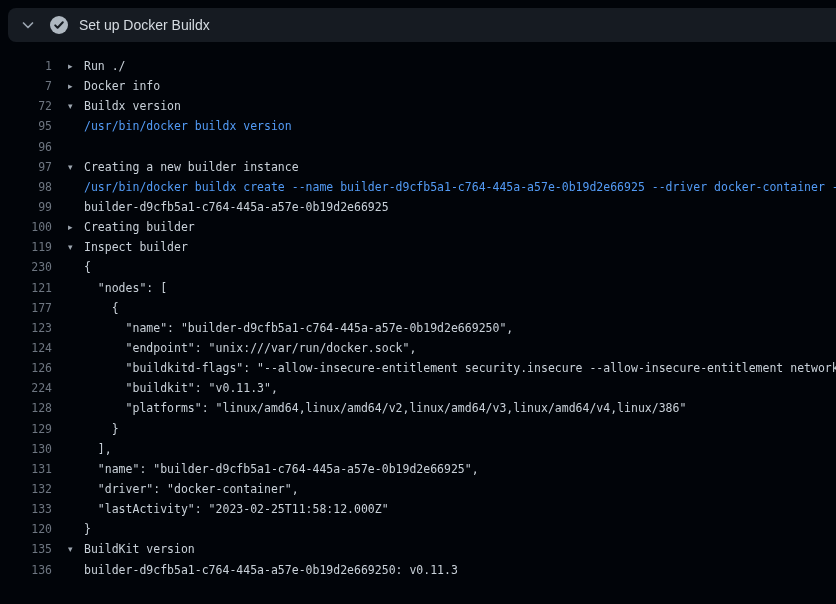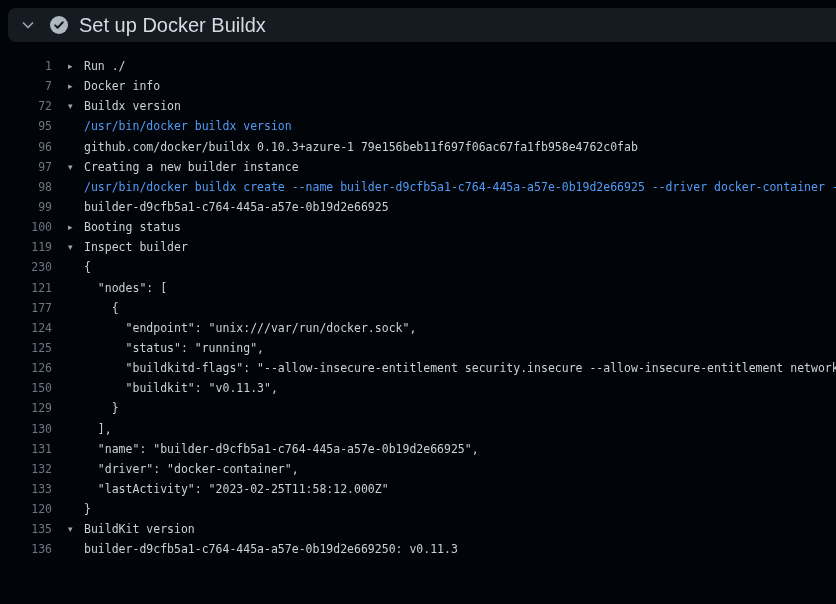--- a/index.html
+++ b/index.html
@@ -21,21 +21,21 @@
   }
   .chevron-btn {
     width: 16px; height: 16px; margin-left: 12px;
     display: flex; align-items: center; justify-content: center;
     color: var(--icon-gray, #9aa4af);
   }
   .status-icon { margin-left: 14px; width: 18px; height: 18px; display: flex; }
   .step-title {
     margin-left: 11px;
     font-family: "Liberation Sans", "DejaVu Sans", sans-serif;
-    font-size: 20px; font-weight: 500;
+    font-size: 14px; font-weight: 500;
     color: var(--title, #d5dbe1);
   }
 
   
   .log {
     position: absolute; left: 0; top: 56px; right: 0;
     font-size: 11.5px;
   }
   .row {
     display: flex; align-items: center;
@@ -78,33 +78,34 @@
       </svg>
     </span>
     <span class="step-title">Set up Docker Buildx</span>
   </div>
 
   <div class="log" id="log">
       <div class="row group"><span class="num">1</span><span class="body"><span class="arrow">▸</span><span class="text">Run ./</span></span></div>
       <div class="row group"><span class="num">7</span><span class="body"><span class="arrow">▸</span><span class="text">Docker info</span></span></div>
       <div class="row group"><span class="num">72</span><span class="body"><span class="arrow">▾</span><span class="text">Buildx version</span></span></div>
       <div class="row command"><span class="num">95</span><span class="body"><span class="arrow"></span><span class="text">/usr/bin/docker buildx version</span></span></div>
-      <div class="row output"><span class="num">96</span><span class="body"><span class="arrow"></span><span class="text">github.com/docker/buildx 0.10.3+azure-1 79e156beb11f697f06ac67fa1fb958e4762c0fab</span></span></div>
+      <div class="row output"><span class="num">96</span></div>
       <div class="row group"><span class="num">97</span><span class="body"><span class="arrow">▾</span><span class="text">Creating a new builder instance</span></span></div>
       <div class="row command"><span class="num">98</span><span class="body"><span class="arrow"></span><span class="text">/usr/bin/docker buildx create --name builder-d9cfb5a1-c764-445a-a57e-0b19d2e66925 --driver docker-container --buildkitd-flags</span></span></div>
       <div class="row output"><span class="num">99</span><span class="body"><span class="arrow"></span><span class="text">builder-d9cfb5a1-c764-445a-a57e-0b19d2e66925</span></span></div>
-      <div class="row group"><span class="num">100</span><span class="body"><span class="arrow">▸</span><span class="text">Booting status</span></span></div>
+      <div class="row group"><span class="num">100</span><span class="body"><span class="arrow">▸</span><span class="text">Creating builder</span></span></div>
       <div class="row group"><span class="num">119</span><span class="body"><span class="arrow">▾</span><span class="text">Inspect builder</span></span></div>
       <div class="row output"><span class="num">230</span><span class="body"><span class="arrow"></span><span class="text">{</span></span></div>
       <div class="row output"><span class="num">121</span><span class="body"><span class="arrow"></span><span class="text">  "nodes": [</span></span></div>
       <div class="row output"><span class="num">177</span><span class="body"><span class="arrow"></span><span class="text">    {</span></span></div>
+      <div class="row output"><span class="num">123</span><span class="body"><span class="arrow"></span><span class="text">      "name": "builder-d9cfb5a1-c764-445a-a57e-0b19d2e669250",</span></span></div>
       <div class="row output"><span class="num">124</span><span class="body"><span class="arrow"></span><span class="text">      "endpoint": "unix:///var/run/docker.sock",</span></span></div>
-      <div class="row output"><span class="num">125</span><span class="body"><span class="arrow"></span><span class="text">      "status": "running",</span></span></div>
       <div class="row output"><span class="num">126</span><span class="body"><span class="arrow"></span><span class="text">      "buildkitd-flags": "--allow-insecure-entitlement security.insecure --allow-insecure-entitlement network.host",</span></span></div>
-      <div class="row output"><span class="num">150</span><span class="body"><span class="arrow"></span><span class="text">      "buildkit": "v0.11.3",</span></span></div>
+      <div class="row output"><span class="num">224</span><span class="body"><span class="arrow"></span><span class="text">      "buildkit": "v0.11.3",</span></span></div>
+      <div class="row output"><span class="num">128</span><span class="body"><span class="arrow"></span><span class="text">      "platforms": "linux/amd64,linux/amd64/v2,linux/amd64/v3,linux/amd64/v4,linux/386"</span></span></div>
       <div class="row output"><span class="num">129</span><span class="body"><span class="arrow"></span><span class="text">    }</span></span></div>
       <div class="row output"><span class="num">130</span><span class="body"><span class="arrow"></span><span class="text">  ],</span></span></div>
       <div class="row output"><span class="num">131</span><span class="body"><span class="arrow"></span><span class="text">  "name": "builder-d9cfb5a1-c764-445a-a57e-0b19d2e66925",</span></span></div>
       <div class="row output"><span class="num">132</span><span class="body"><span class="arrow"></span><span class="text">  "driver": "docker-container",</span></span></div>
       <div class="row output"><span class="num">133</span><span class="body"><span class="arrow"></span><span class="text">  "lastActivity": "2023-02-25T11:58:12.000Z"</span></span></div>
       <div class="row output"><span class="num">120</span><span class="body"><span class="arrow"></span><span class="text">}</span></span></div>
       <div class="row group"><span class="num">135</span><span class="body"><span class="arrow">▾</span><span class="text">BuildKit version</span></span></div>
       <div class="row output"><span class="num">136</span><span class="body"><span class="arrow"></span><span class="text">builder-d9cfb5a1-c764-445a-a57e-0b19d2e669250: v0.11.3</span></span></div>
     </div>
 

